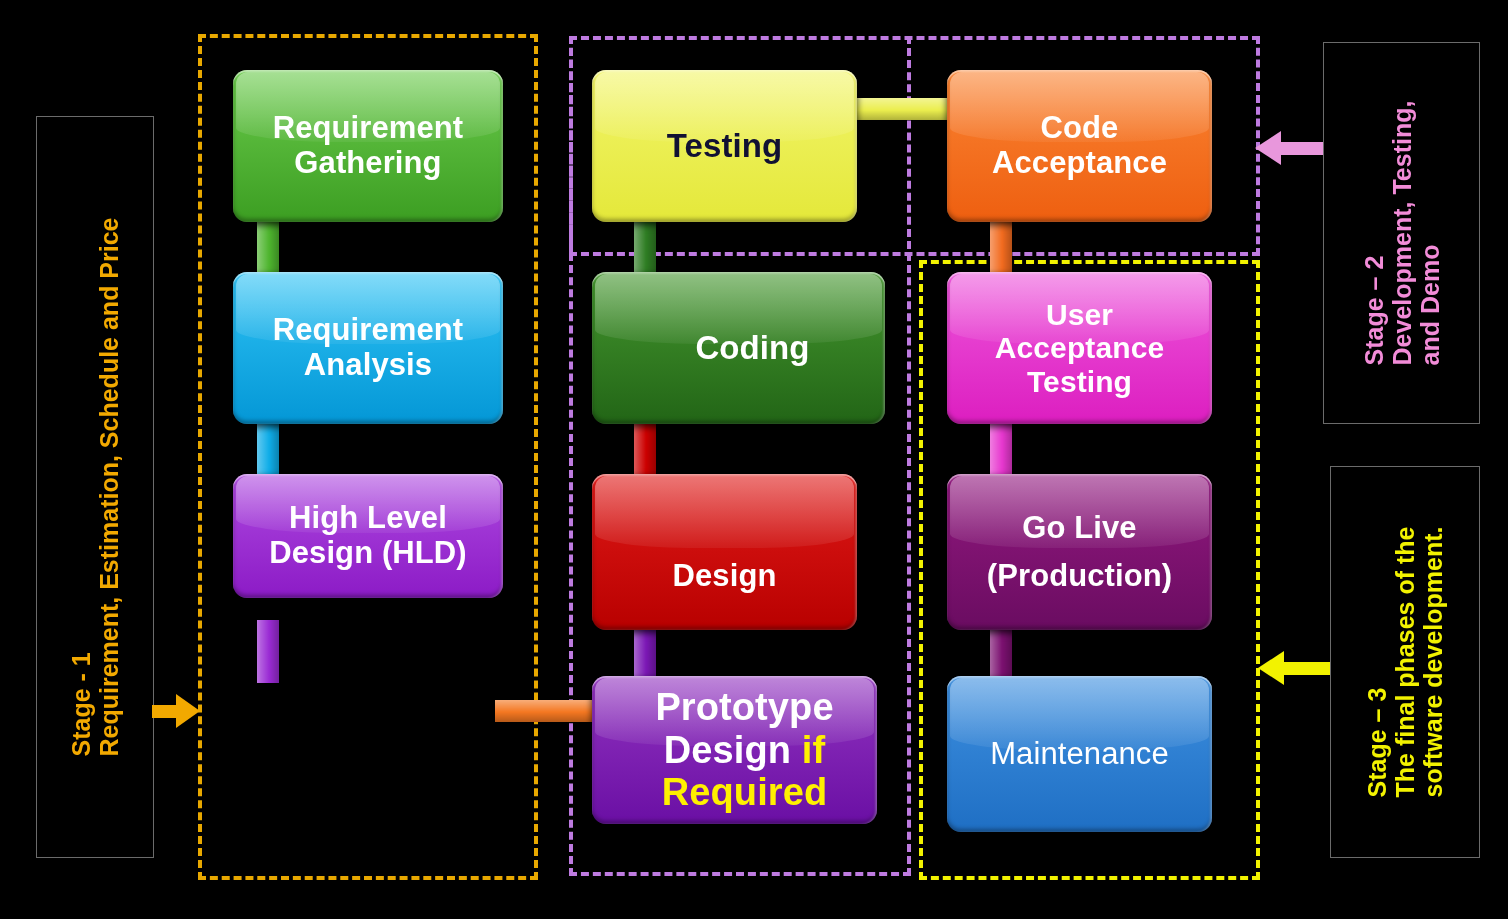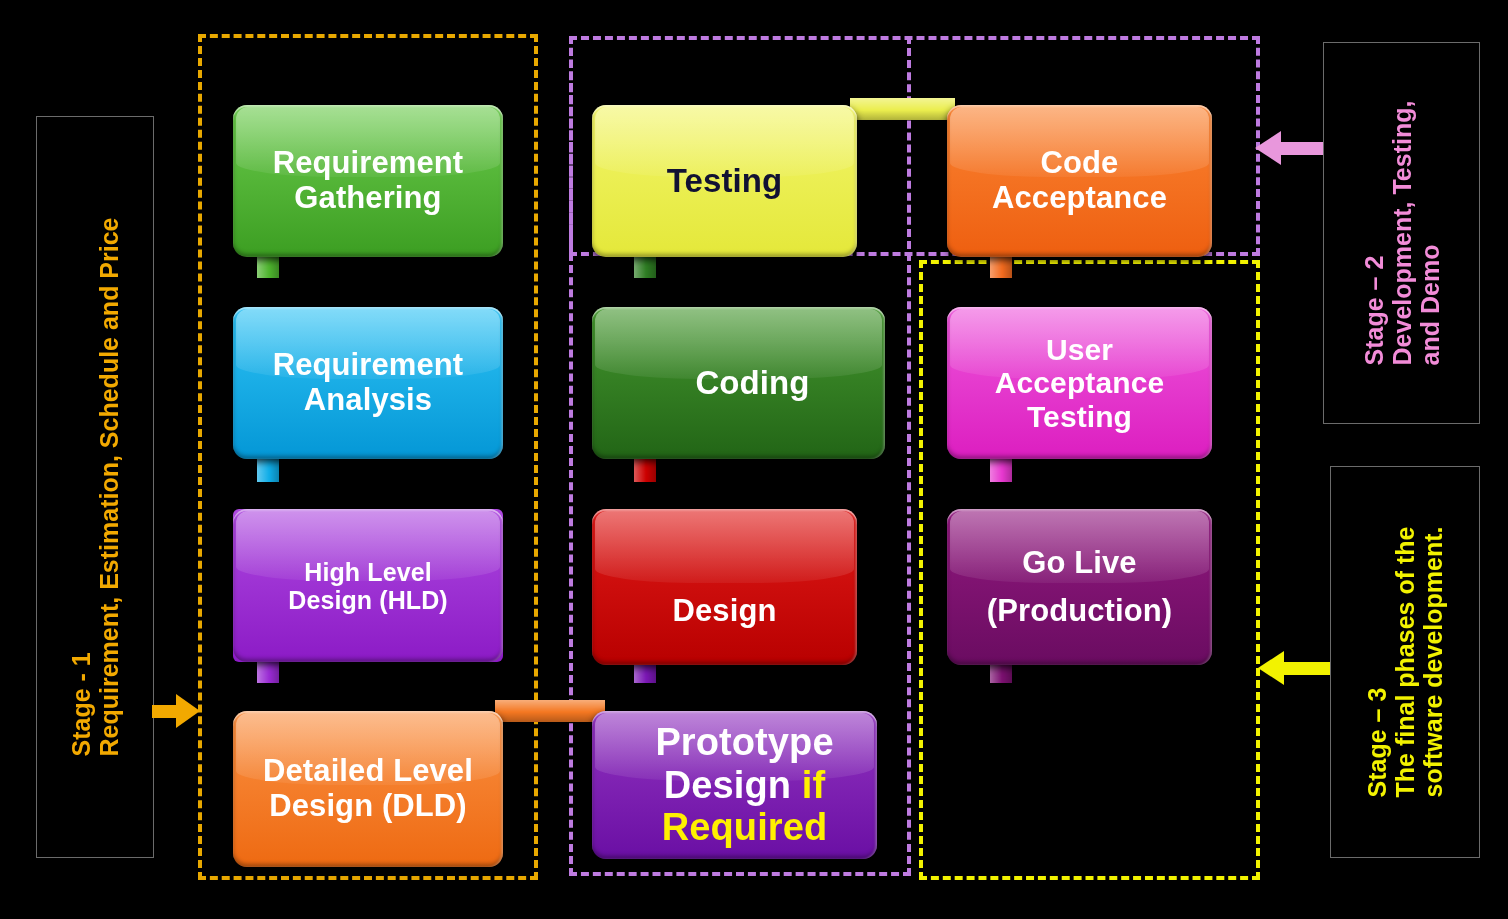--- a/index.html
+++ b/index.html
@@ -4,21 +4,21 @@
 <style>
   html,body{margin:0;padding:0;background:#000;}
   body{width:1508px;height:919px;overflow:hidden;
        font-family:"Liberation Sans","DejaVu Sans",sans-serif;}
   #stage{position:relative;width:1508px;height:919px;background:#000;}
 
   
   .node{position:absolute;border-radius:14px;display:flex;align-items:center;
         justify-content:center;text-align:center;color:#fff;font-weight:bold;
         line-height:1.12;letter-spacing:.1px;z-index:6;
-        box-shadow:0 3px 7px rgba(0,0,0,.75);margin-top:35px;}
+        box-shadow:0 3px 7px rgba(0,0,0,.75);}
   .node .txt{position:relative;z-index:3;padding:0 8px;}
   
   .node::before{content:"";position:absolute;left:3px;right:3px;top:2px;height:46%;
     border-radius:12px 12px 40% 40%/12px 12px 14px 14px;
     background:linear-gradient(180deg,rgba(255,255,255,.40),rgba(255,255,255,.06));
     pointer-events:none;z-index:2;}
   .node::after{content:"";position:absolute;inset:0;border-radius:14px;
     box-shadow:inset 0 2px 1px rgba(255,255,255,.55),
                inset -2px 0 2px rgba(255,255,255,.22),
                inset 0 -3px 4px rgba(0,0,0,.35);
@@ -86,33 +86,27 @@
     </span>
   </div>
 
   <div class="node" style="left:233px;top:272px;width:270px;height:152px;background:linear-gradient(180deg,#2FC3F5,#0497D6);font-size:31px;">
     <span class="txt">
       <span>Requirement</span><br>
       <span>Analysis</span>
     </span>
   </div>
 
-  <div class="node" style="left:233px;top:474px;width:270px;height:153px;background:linear-gradient(180deg,#AE49E0,#8C1BC6);font-size:25px;border-radius:6px;">
+  <div class="node" style="left:233px;top:474px;width:270px;height:124px;background:linear-gradient(180deg,#AE49E0,#8C1BC6);font-size:31px;">
     <span class="txt">
       <span>High Level</span><br>
       <span>Design (HLD)</span>
     </span>
   </div>
 
-  <div class="node" style="left:233px;top:676px;width:270px;height:156px;background:linear-gradient(180deg,#FA9042,#EE6A12);font-size:31px;">
-    <span class="txt">
-      <span>Detailed Level</span><br>
-      <span>Design (DLD)</span>
-    </span>
-  </div>
 
   <div class="node" style="left:592px;top:70px;width:265px;height:152px;background:linear-gradient(180deg,#F2F56A,#E4E83A);color:#111133;font-size:33px;">
     <span class="txt">Testing</span>
   </div>
 
   <div class="node" style="left:592px;top:272px;width:265px;height:152px;background:linear-gradient(180deg,#45972F,#226516);font-size:33px;padding-left:28px;">
     <span class="txt">Coding</span>
   </div>
 
   <div class="node" style="left:592px;top:474px;width:265px;height:156px;background:linear-gradient(180deg,#E01A18,#B80000);font-size:31px;line-height:1.55;">
@@ -145,20 +139,23 @@
     </span>
   </div>
 
   <div class="node" style="left:947px;top:474px;width:265px;height:156px;background:linear-gradient(180deg,#92197F,#6A0C61);font-size:31px;line-height:1.55;justify-content:center;">
     <span class="txt">
       <span>Go Live</span><br>
       <span>(Production)</span>
     </span>
   </div>
 
+  <div class="node" style="left:947px;top:676px;width:265px;height:156px;background:linear-gradient(180deg,#3E90E0,#1F6FC4);font-size:31px;font-weight:normal;">
+    <span class="txt">Maintenance</span>
+  </div>
 
   <div class="panel" style="left:36px;top:116px;width:116px;height:740px;">
     <div class="rot" style="color:#F2A900;font-size:25px;">
       <span class="l1">Stage - 1</span>
       <span class="l1">Requirement, Estimation, Schedule and Price</span>
     </div>
   </div>
 
   <div class="panel" style="left:1323px;top:42px;width:155px;height:380px;">
     <div class="rot" style="color:#F28CD8;font-size:25px;">

